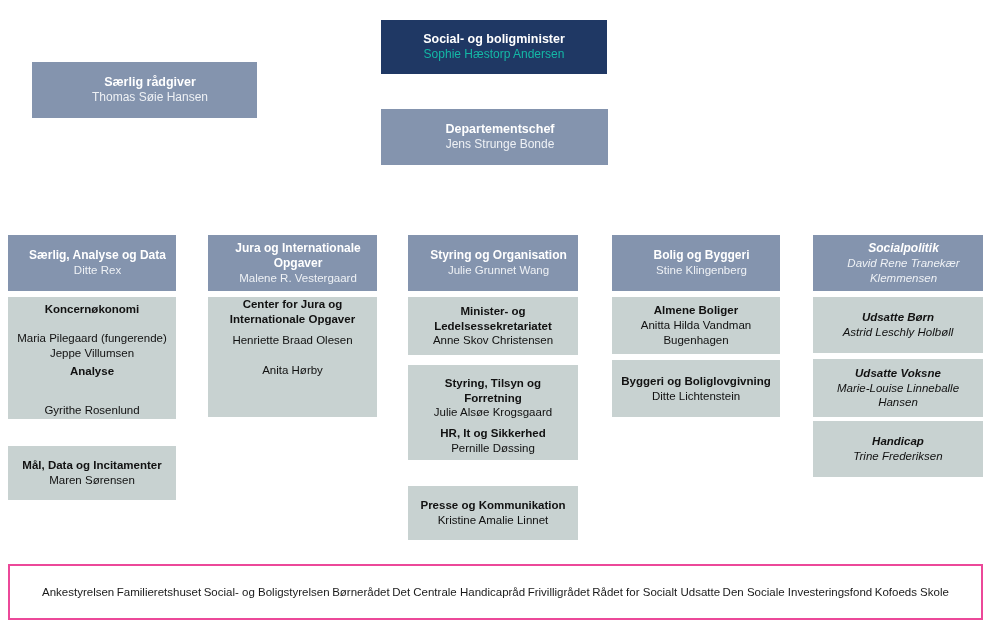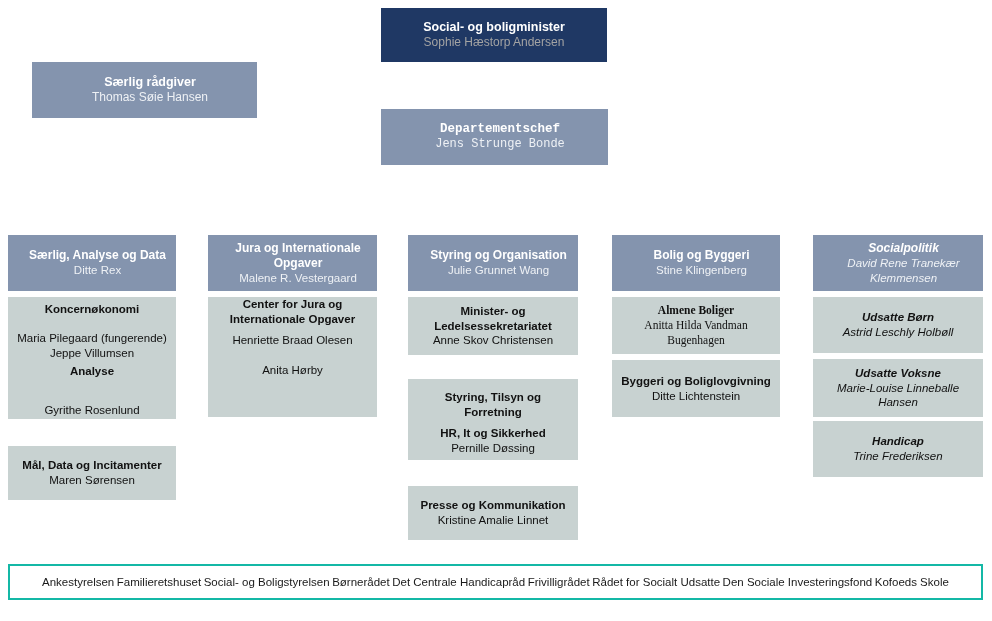--- a/index.html
+++ b/index.html
@@ -20,55 +20,55 @@
   }
   .navy{background:#1f3864;color:#ffffff;}
   .bluegray{background:#8494ae;color:#ffffff;padding-left:19px;}
   .unit{background:#c8d2d1;color:#151515;}
   .t-lg{font-size:12.5px;font-weight:bold;line-height:1.3;}
   .n-lg{font-size:12px;line-height:1.3;color:#eef1f5;}
   .t-md{font-size:12px;font-weight:bold;line-height:1.25;}
   .n-md{font-size:11.5px;line-height:1.25;color:#eef1f5;}
   .t-sm{font-size:11.5px;font-weight:bold;line-height:1.3;color:#111;}
   .n-sm{font-size:11.5px;line-height:1.3;color:#111;white-space:pre-line;}
-  .navy .n-lg{color:#a3a3a3;}
+  .navy .n-lg{color:#14b8a6;}
 
   
-  .minister{left:381px;top:8px;width:226px;height:54px;}
+  .minister{left:381px;top:20px;width:226px;height:54px;}
   .advisor{left:32px;top:62px;width:225px;height:56px;}
-  .depchef{left:381px;top:109px;width:227px;height:56px;font-family:Liberation Mono, monospace;}
+  .depchef{left:381px;top:109px;width:227px;height:56px;}
 
   
   .hdr{top:235px;height:56px;}
   .c1{left:8px;width:168px;}
   .c2{left:208px;width:169px;}
   .c3{left:408px;width:170px;}
   .c4{left:612px;width:168px;}
   .c5{left:813px;width:170px;font-style:italic;}
 
   
   .u11{top:297px;height:69px;gap:14px;}
   .u12{top:362px;height:57px;gap:24px;}
   .u13{top:425px;height:54px;margin-top:21px;}
   .u21{top:297px;height:120px;justify-content:flex-start;padding-top:0;}
   .u21 .t-sm{margin-bottom:6px;}
   .u31{top:297px;height:58px;}
-  .u32{top:379px;height:66px;}
+  .u32{top:365px;height:66px;}
   .u33{top:422px;height:38px;}
   .u34{top:486px;height:54px;}
-  .u41{top:297px;height:57px;font-family:Liberation Serif, serif;}
+  .u41{top:297px;height:57px;}
   .u42{top:360px;height:57px;}
   .u51{top:297px;height:56px;}
   .u52{top:359px;height:58px;}
   .u53{top:421px;height:56px;}
 
   
   .agencies{
-    position:absolute;left:8px;top:564px;width:975px;height:36px;
-    box-sizing:border-box;border:2px solid #14b8a6;background:#ffffff;
+    position:absolute;left:8px;top:564px;width:975px;height:56px;
+    box-sizing:border-box;border:2px solid #ec4899;background:#ffffff;
     display:flex;flex-direction:row;align-items:center;
     justify-content:space-between;padding:0 32px;
   }
   .agency{font-size:11.5px;color:#1a1a1a;white-space:nowrap;}
 </style>
 </head>
 <body>
 
 <div id="stage">
 

